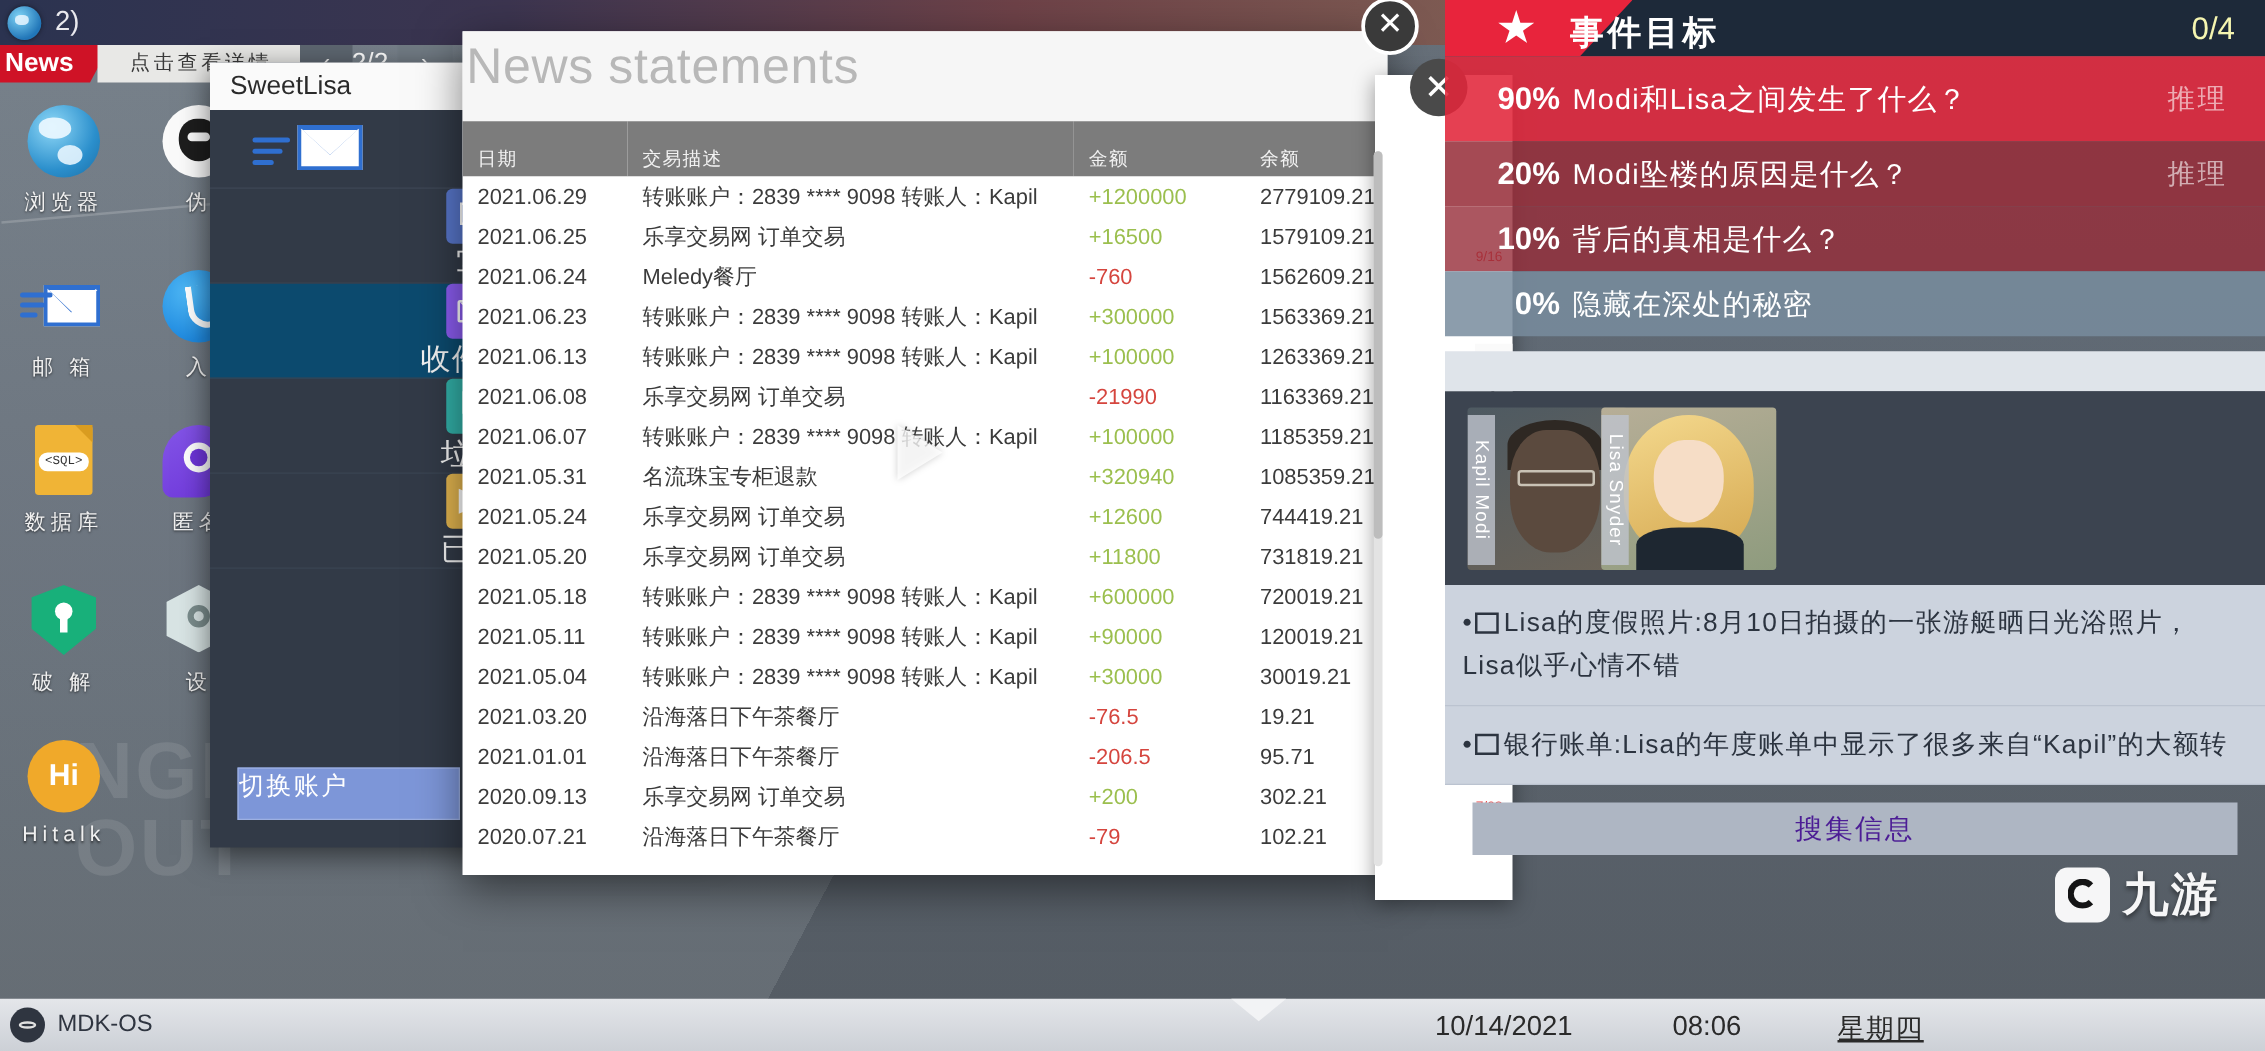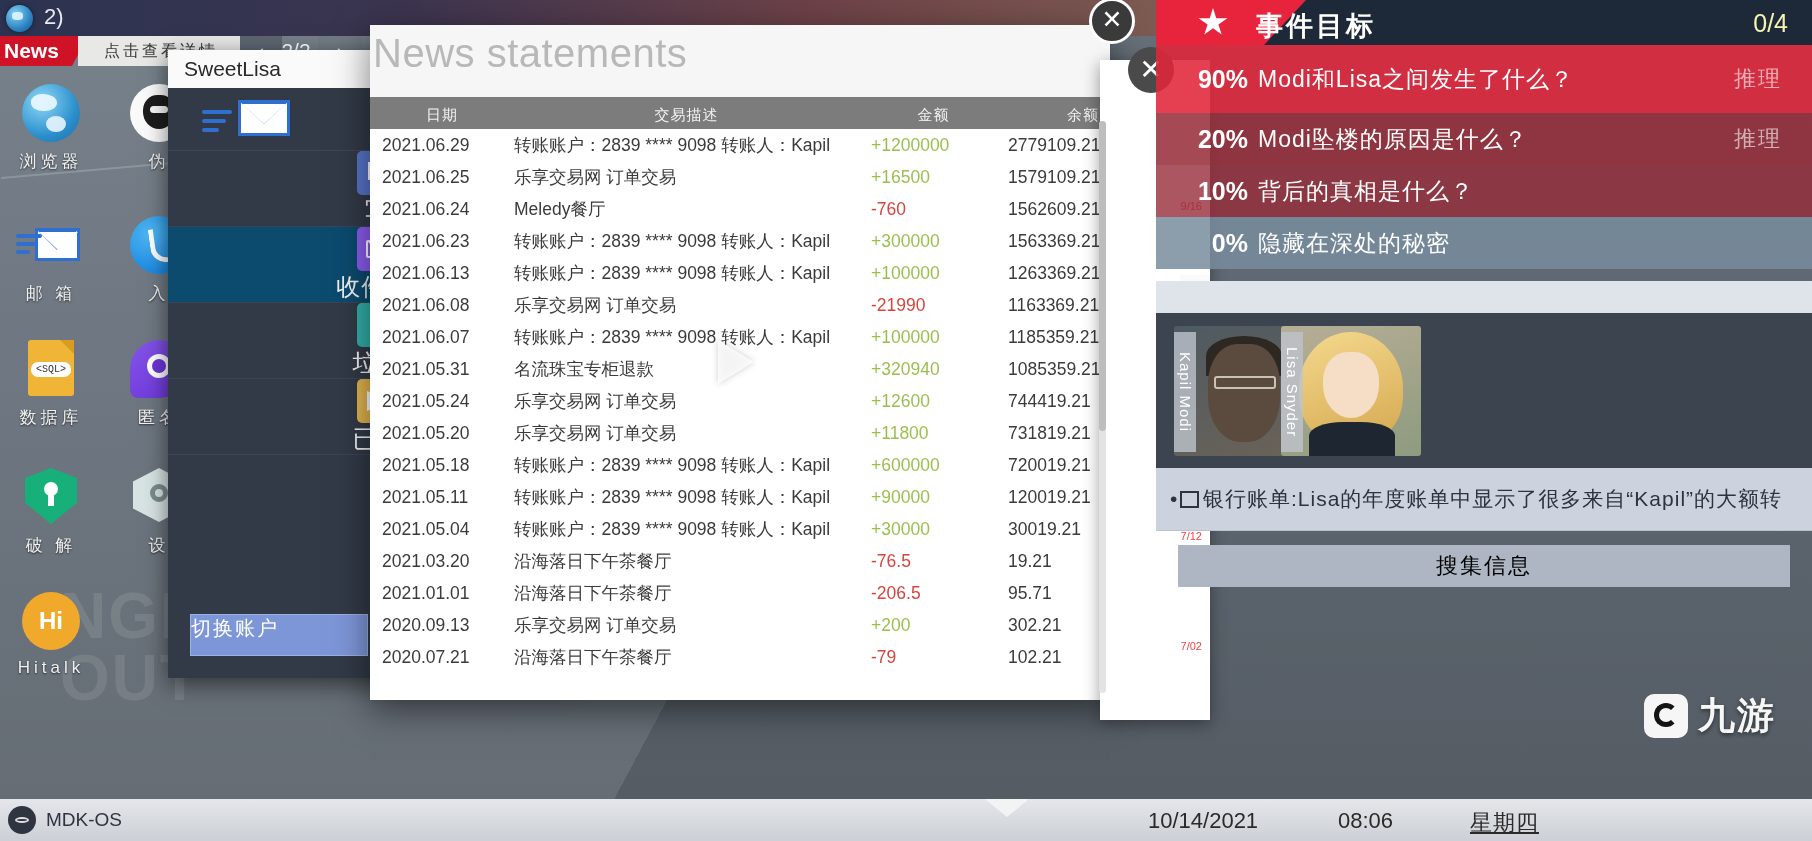--- a/index.html
+++ b/index.html
@@ -139,21 +139,21 @@
   
   #bankwin{position:absolute;left:370px;top:25px;width:740px;height:675px;background:#fff;
     box-shadow:0 10px 34px rgba(0,0,0,.5);overflow:hidden;}
   #bankhead{height:72px;background:#f6f6f6;}
   #banktitle{position:absolute;left:373px;top:31px;font-size:40px;color:#b8b8b8;letter-spacing:.5px;}
   #bankclose{position:absolute;left:1089px;top:-2px;width:40px;height:40px;border-radius:50%;
     background:#3a3a3a;border:3px solid #fff;color:#fff;font-size:25px;line-height:36px;text-align:center;
     cursor:pointer;z-index:40;}
   table{border-collapse:collapse;width:100%;table-layout:fixed;}
   thead th{background:#7c7c7c;color:#f2f2f2;font-size:15px;font-weight:normal;
-    text-align:center;height:28px;padding:4px 0 0 12px;letter-spacing:1px;}
+    text-align:left;height:28px;padding:16px 0 0 12px;letter-spacing:1px;}
   tbody td{font-size:17.5px;color:#3b3b3b;height:32px;padding:0 0 0 12px;
     white-space:nowrap;overflow:hidden;}
   .c-date{width:120px;}
   .c-desc{width:345px;}
   .c-amt{width:125px;}
   .c-bal{width:150px;}
   td.pos{color:#9bbf4e;}
   td.neg{color:#d5453e;}
   #playbtn{position:absolute;left:718px;top:340px;width:0;height:0;
     border-left:36px solid rgba(255,255,255,.78);border-top:22px solid transparent;
@@ -206,21 +206,21 @@
   .p-lisa .dress{position:absolute;left:28px;bottom:0;width:86px;height:34px;border-radius:40% 40% 0 0;background:#1e2731;}
   .namebar{position:absolute;left:0;top:6px;height:120px;width:22px;background:rgba(190,195,205,.8);
     color:#fff;font-size:15px;writing-mode:vertical-rl;text-align:center;line-height:22px;letter-spacing:1px;}
 
   #cluecard{background:#ccd3de;}
   .clue{padding:14px 20px 14px 14px;border-bottom:1px solid #bbc3d0;color:#2c3440;
     font-size:21px;line-height:34px;letter-spacing:1px;}
   .clue .bullet{display:inline-block;width:10px;}
   .clue .cimg{display:inline-block;width:19px;height:17px;border:2px solid #2c3440;
     vertical-align:-2px;box-sizing:border-box;margin-right:4px;position:relative;}
-  #collectbtn{margin:14px 22px 0 22px;height:42px;background:#aeb6c3;color:#000000;
+  #collectbtn{margin:14px 22px 0 22px;height:42px;background:#aeb6c3;color:#4c1d95;
     font-size:22px;line-height:42px;text-align:center;letter-spacing:2px;cursor:pointer;}
 
   
   #watermark{position:absolute;right:36px;bottom:100px;z-index:80;display:flex;align-items:center;
     opacity:.95;pointer-events:none;}
   #wmlogo{width:44px;height:44px;border-radius:10px;background:#fff;position:relative;margin-right:10px;}
   #wmlogo:before{content:"";position:absolute;left:10px;top:9px;width:24px;height:24px;
     border:5px solid #111;border-radius:50%;border-right-color:transparent;box-sizing:border-box;}
   #wmtext{color:#fff;font-size:37px;font-weight:bold;letter-spacing:2px;text-shadow:0 2px 4px rgba(0,0,0,.5);}
 
@@ -518,20 +518,23 @@
     <div class="portrait p-lisa">
       <div class="hair"></div>
         <div class="face"></div>
         <div class="dress"></div>
       <div class="namebar">Lisa Snyder</div>
     </div>
   </div>
 
   <div id="cluecard">
     <div class="clue">
+      <span class="bullet">•</span><span class="cimg"></span><span>Lisa的度假照片:8月10日拍摄的一张游艇晒日光浴照片，Lisa似乎心情不错</span>
+    </div>
+    <div class="clue">
       <span class="bullet">•</span><span class="cimg"></span><span>银行账单:Lisa的年度账单中显示了很多来自“Kapil”的大额转</span>
     </div>
   </div>
   <div id="collectbtn">搜集信息</div>
 </div>
 
 <div id="watermark">
   <div id="wmlogo"></div>
   <div id="wmtext">九游</div>
 </div>

